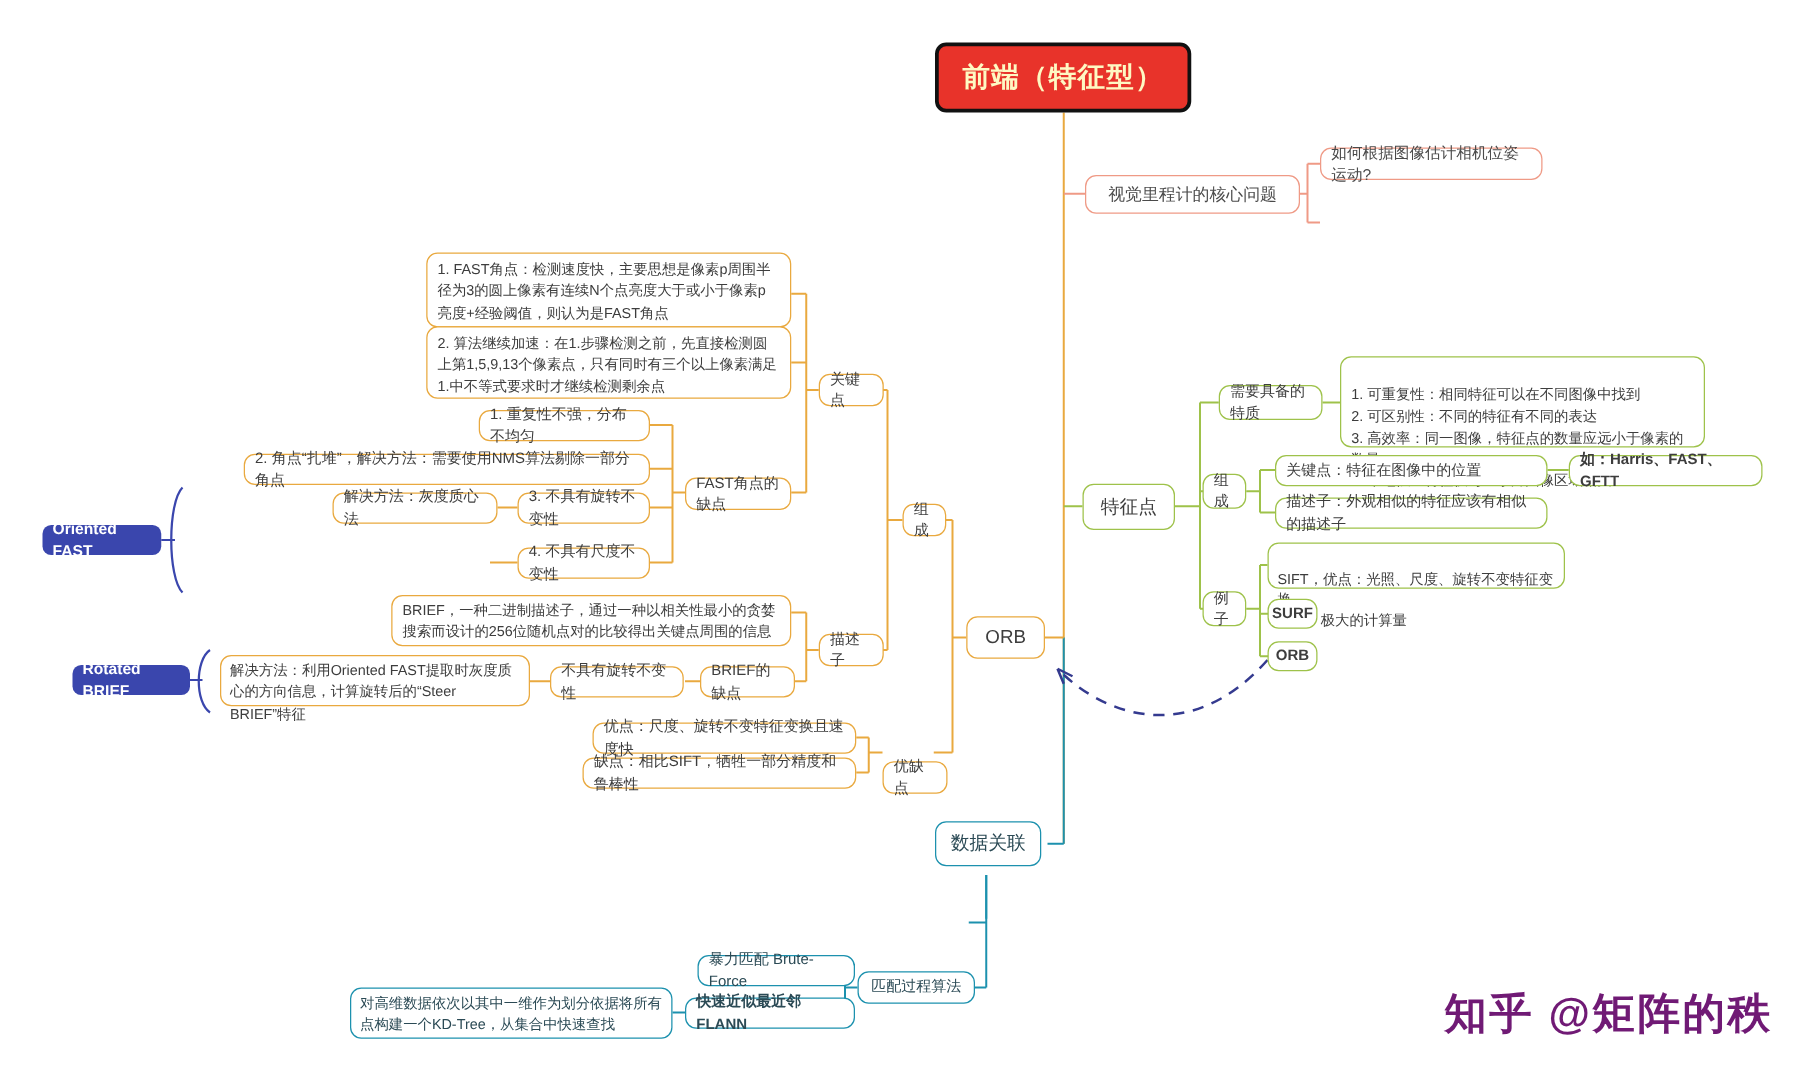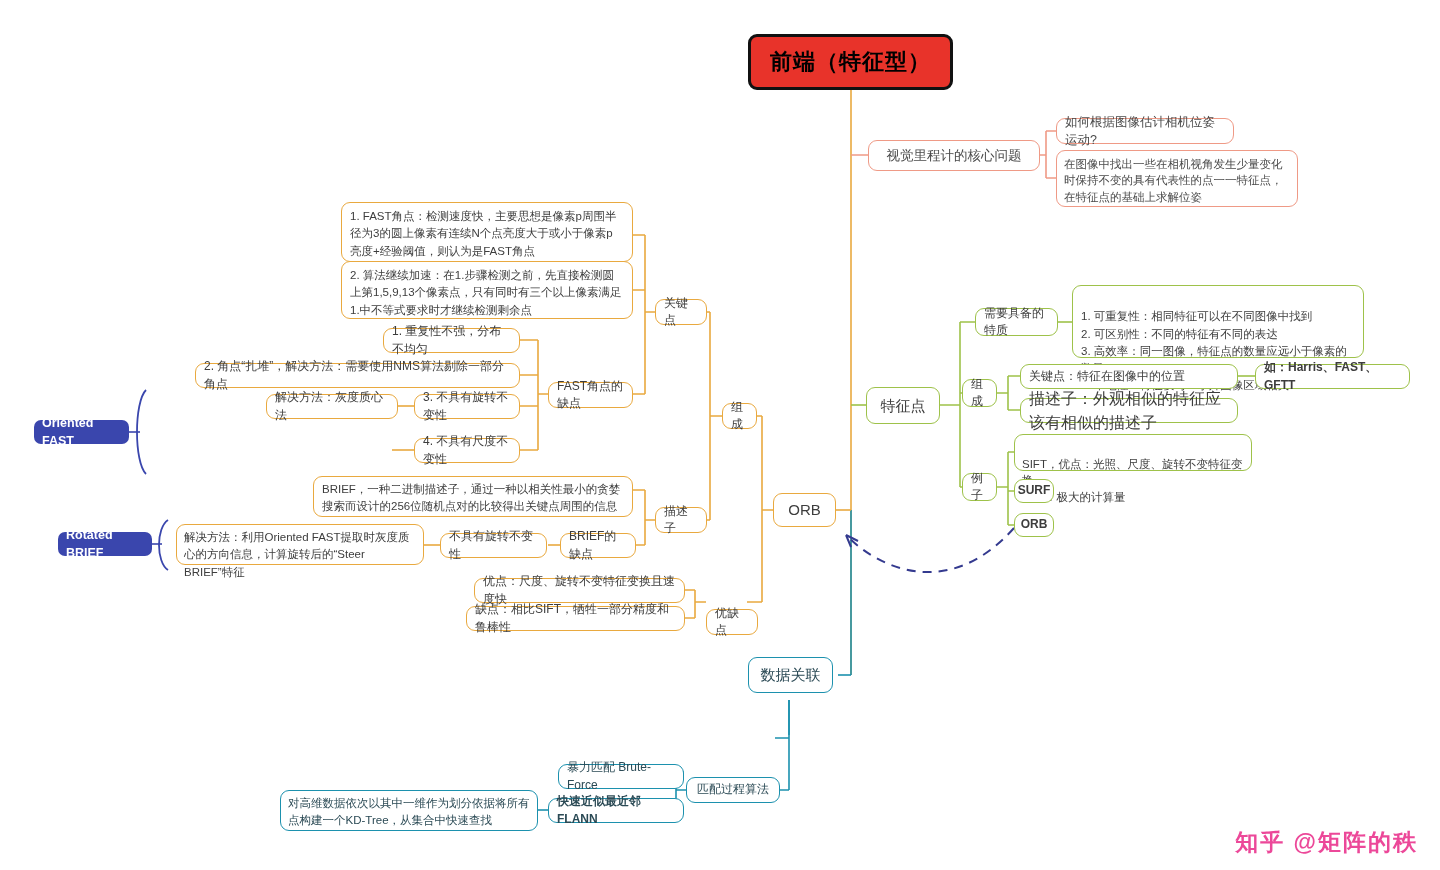--- a/index.html
+++ b/index.html
@@ -21,28 +21,28 @@
   .orange{border-color:#e9a93f;}
   .green{border-color:#9ec24a;}
   .teal{border-color:#1c91ae;color:#2b4a55;}
   .salmon{border-color:#ef9a86;color:#4a4a4a;}
   .blue-pill{
     background:#3a46ad;border:none;color:#ffffff;border-radius:7px;
     font-weight:bold;font-size:12.5px;justify-content:center;
   }
   .title-node{
     background:#e8332a;border:3px solid #111111;border-radius:9px;
-    color:#000000;font-size:22px;font-weight:bold;
+    color:#fef9c3;font-size:22px;font-weight:bold;
     justify-content:center;letter-spacing:1px;
   }
   .big{font-size:15px;}
   .med{font-size:13.5px;}
   .watermark{
-    position:absolute;right:22px;bottom:12px;
-    font-size:23px;font-weight:bold;color:#ec4899;letter-spacing:2px;
+    position:absolute;right:22px;bottom:36px;
+    font-size:34px;font-weight:bold;color:#701a75;letter-spacing:2px;
     white-space:nowrap;
   }
 </style>
 </head>
 <body>
 
 <div id="canvas">
 
   <svg class="wires" viewBox="0 0 1440 870">
     <g fill="none" stroke-width="1.6">
@@ -113,23 +113,20 @@
 
   <div class="node title-node" style="left:748px;top:34px;width:205px;height:56px;">
     <span>前端（特征型）</span>
   </div>
 
   <div class="node salmon med" style="left:868px;top:140px;width:172px;height:31px;justify-content:center;">
     <span>视觉里程计的核心问题</span>
   </div>
   <div class="node salmon" style="left:1056px;top:118px;width:178px;height:26px;">
     <span>如何根据图像估计相机位姿运动?</span>
-  </div>
-  <div class="node salmon multi" style="left:1056px;top:150px;width:242px;height:57px;padding:5px 7px;font-size:11.5px;line-height:1.42;">
-    <span>在图像中找出一些在相机视角发生少量变化时保持不变的具有代表性的点一一特征点，在特征点的基础上求解位姿</span>
   </div>
 
   <div class="node green big" style="left:866px;top:387px;width:74px;height:37px;justify-content:center;">
     <span>特征点</span>
   </div>
 
   <div class="node green" style="left:975px;top:308px;width:83px;height:28px;justify-content:flex-end;font-size:12px;">
     <span>需要具备的特质</span>
   </div>
   <div class="node green multi" style="left:1072px;top:285px;width:292px;height:73px;padding:5px 8px;font-size:11.5px;line-height:1.5;white-space:pre-line;">
@@ -141,21 +138,21 @@
 
   <div class="node green" style="left:962px;top:379px;width:35px;height:28px;justify-content:center;font-size:12px;">
     <span>组成</span>
   </div>
   <div class="node green" style="left:1020px;top:364px;width:218px;height:25px;font-size:12px;">
     <span>关键点：特征在图像中的位置</span>
   </div>
   <div class="node green" style="left:1255px;top:364px;width:155px;height:25px;font-size:12px;font-weight:bold;">
     <span>如：Harris、FAST、GFTT</span>
   </div>
-  <div class="node green" style="left:1020px;top:398px;width:218px;height:25px;font-size:16px;">
+  <div class="node green" style="left:1020px;top:398px;width:218px;height:25px;font-size:12px;">
     <span>描述子：外观相似的特征应该有相似的描述子</span>
   </div>
 
   <div class="node green" style="left:962px;top:473px;width:35px;height:28px;justify-content:center;font-size:12px;">
     <span>例子</span>
   </div>
   <div class="node green multi" style="left:1014px;top:434px;width:238px;height:37px;padding:4px 7px;font-size:11.5px;line-height:1.45;white-space:pre-line;">
     <span>SIFT，优点：光照、尺度、旋转不变特征变换，
 缺点：极大的计算量</span>
   </div>

